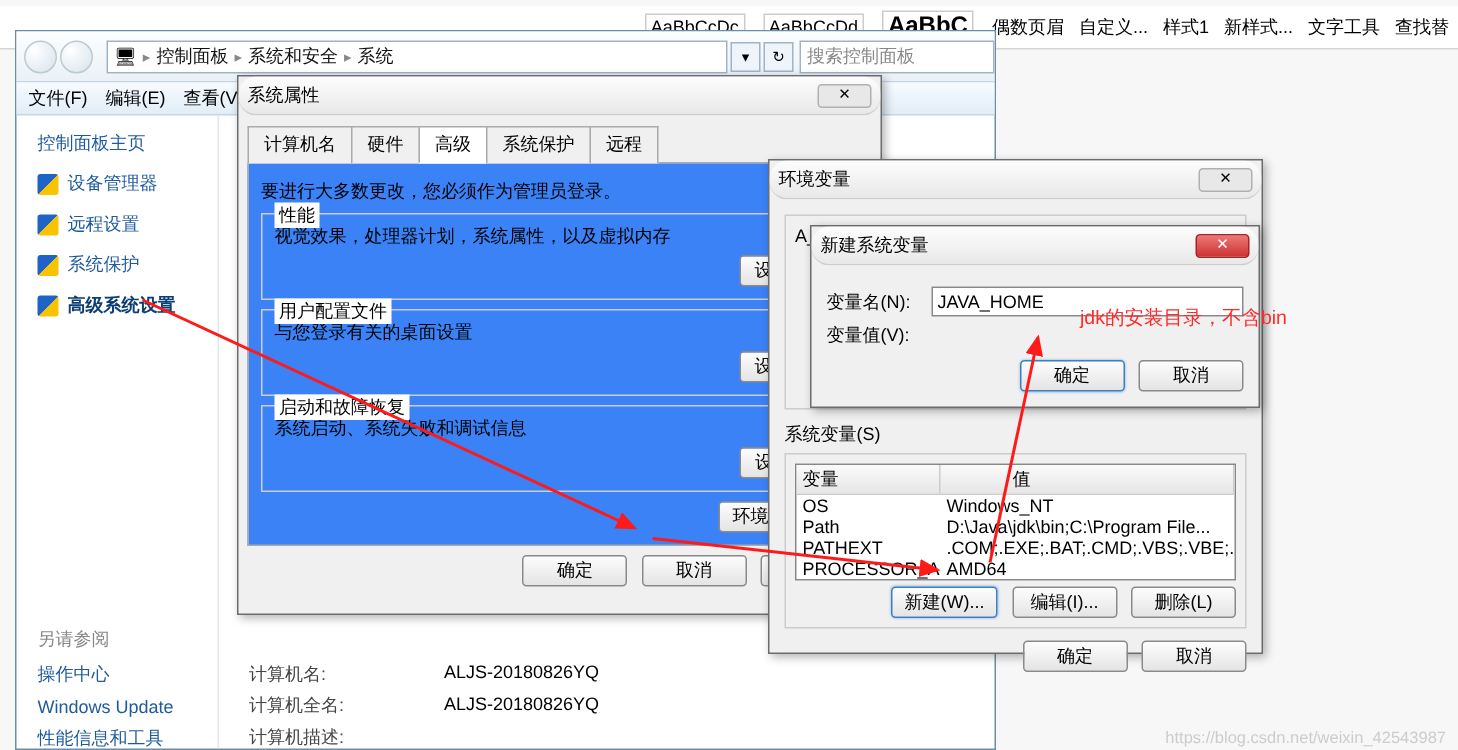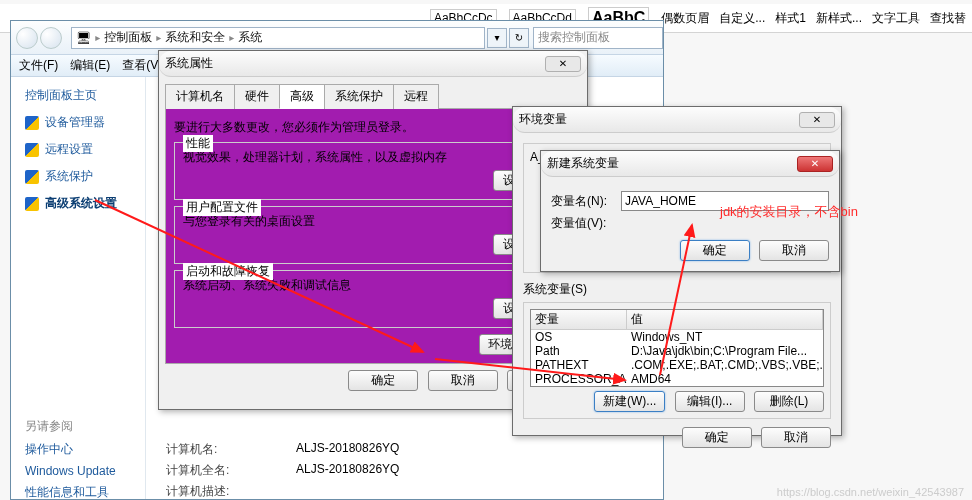--- a/index.html
+++ b/index.html
@@ -30,39 +30,39 @@
 .info-row{display:flex;margin:4px 0;}
 .info-lbl{width:130px;color:#444;}
 
 .dlg{position:absolute;background:#f0f0f0;border:1px solid #6c6c6c;box-shadow:2px 2px 6px rgba(0,0,0,.3);}
 .dlg-title{height:26px;background:linear-gradient(#fdfdfd,#e8e8e8);border-bottom:1px solid #ccc;display:flex;align-items:center;justify-content:space-between;padding:0 6px;border-radius:12px;}
 .dlg-title .close{width:36px;height:16px;border:1px solid #b0b0b0;border-radius:3px;background:#e8e8e8;font-size:10px;text-align:center;line-height:14px;}
 .dlg-title .close.red{background:linear-gradient(#e77,#c33);color:#fff;border-color:#a22;}
 .tabs{display:flex;margin:6px 6px 0 6px;border-bottom:1px solid #aaa;}
 .tab{padding:3px 10px;border:1px solid #aaa;border-bottom:none;background:#f0f0f0;margin-right:-1px;position:relative;top:1px;}
 .tab.active{background:#fff;border-bottom:1px solid #fff;}
-.tabcontent{background:#a21caf;margin:0 6px 6px 6px;border:1px solid #aaa;border-top:none;padding:8px;}
+.tabcontent{background:#3b82f6;margin:0 6px 6px 6px;border:1px solid #aaa;border-top:none;padding:8px;}
 .fieldset{border:1px solid #ccc;margin:6px 0;padding:6px 8px 8px 8px;position:relative;}
 .fieldset .legend{position:absolute;top:-8px;left:8px;background:#fff;padding:0 3px;}
 .btnrow{text-align:right;margin-top:4px;}
 .wbtn{display:inline-block;min-width:70px;height:21px;line-height:19px;border:1px solid #8a8a8a;background:linear-gradient(#fdfdfd,#e4e4e4);border-radius:3px;text-align:center;padding:0 8px;margin-left:6px;cursor:pointer;}
 .wbtn.default{border:1px solid #3b7fc4;box-shadow:0 0 2px #7ab0e6;}
 
 .d-sysprop{top:50px;left:158px;width:430px;height:360px;}
 .d-env{top:106px;left:512px;width:330px;height:330px;}
 .d-newvar{top:150px;left:540px;width:300px;height:122px;z-index:5;}
 .d-newvar .body{padding:10px;}
 .form-row{display:flex;align-items:center;margin:4px 0;}
 .form-row label{width:70px;}
 .form-row input{flex:1;height:20px;border:1px solid #888;padding:0 3px;background:#fff;}
 
 .env-inner{padding:6px 10px;}
 .env-group{border:1px solid #ccc;padding:6px;margin-top:4px;}
 .env-list{border:1px solid #888;background:#fff;height:78px;overflow:hidden;}
-.env-hdr{display:flex;background:linear-gradient(#fafafa,#e6e6e6);border-bottom:1px solid #ccc;}
+.env-hdr{display:flex;background:linear-gradient(#fafafa,#e6e6e6);border-bottom:1px solid #ccc;gap:44px;}
 .env-hdr div{padding:1px 4px;border-right:1px solid #ccc;}
 .env-row{display:flex;font-family:SimSun,monospace;font-size:11px;}
 .env-row div{padding:0 4px;white-space:nowrap;overflow:hidden;}
 .col1{width:96px;}
 .col2{flex:1;}
 
 .annot{position:absolute;color:#ff2a2a;font-size:13px;z-index:10;}
 svg.arrows{position:absolute;top:0;left:0;pointer-events:none;z-index:8;}
 
 .watermark{position:absolute;bottom:2px;right:8px;color:#ccc;font-size:11px;}

